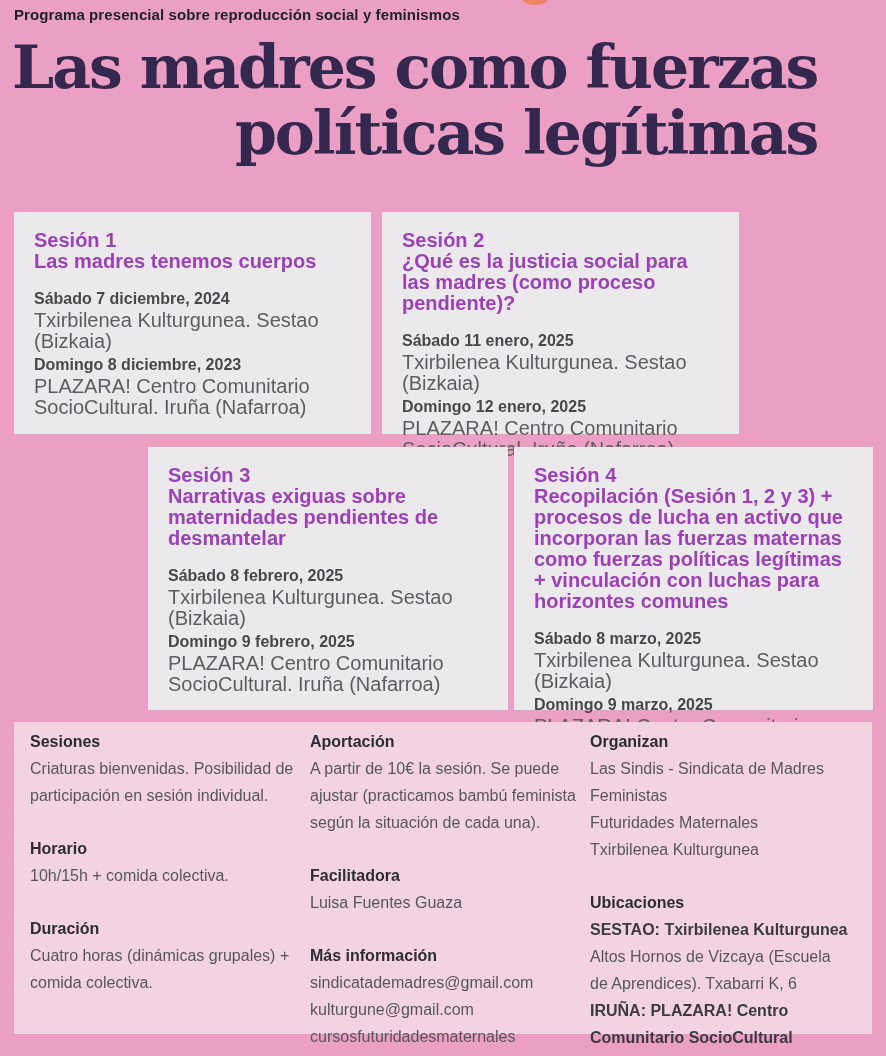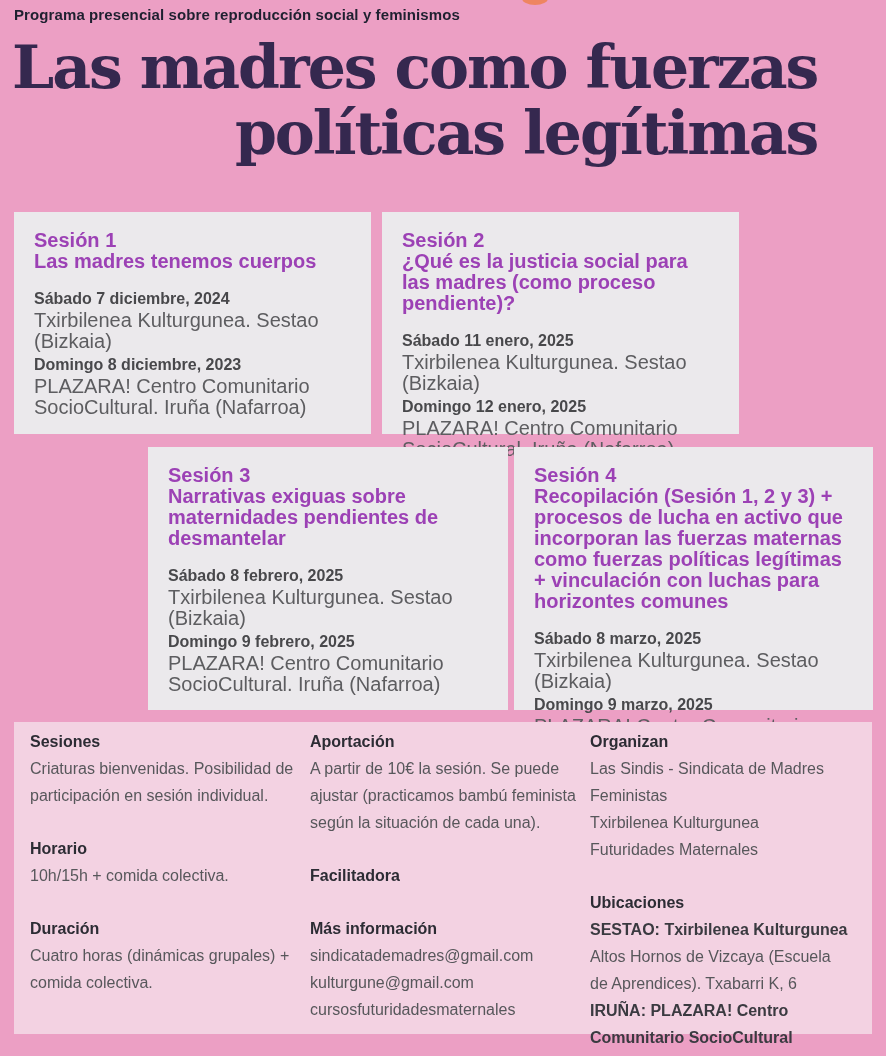--- a/index.html
+++ b/index.html
@@ -200,39 +200,40 @@
         </div>
       </div>
 
       <div class="col">
         <div class="block">
           <div class="heading">Aportación</div>
           <div class="body-text">A partir de 10€ la sesión. Se puede ajustar (practicamos bambú feminista según la situación de cada una).</div>
         </div>
         <div class="block">
           <div class="heading">Facilitadora</div>
+          <div class="body-text">Luisa Fuentes Guaza</div>
         </div>
         <div class="block">
           <div class="heading">Más información</div>
           <div class="body-text">
             <span class="body-line">sindicatademadres@gmail.com</span>
             <span class="body-line">kulturgune@gmail.com</span>
             <span class="body-line">cursosfuturidadesmaternales</span>
 
           </div>
         </div>
       </div>
 
       <div class="col">
         <div class="block">
           <div class="heading">Organizan</div>
           <div class="body-text">
             <span class="body-line">Las Sindis - Sindicata de Madres Feministas</span>
+            <span class="body-line">Futuridades Maternales</span>
             <span class="body-line">Txirbilenea Kulturgunea</span>
-            <span class="body-line">Futuridades Maternales</span>
           </div>
         </div>
         <div class="block">
           <div class="heading">Ubicaciones</div>
           <div class="body-text">
             <span class="body-line bold-line">SESTAO: Txirbilenea Kulturgunea</span>
             <span class="body-line">Altos Hornos de Vizcaya (Escuela de Aprendices). Txabarri K, 6</span>
             <span class="body-line bold-line wrap">IRUÑA: PLAZARA! Centro Comunitario SocioCultural</span>
 
           </div>

